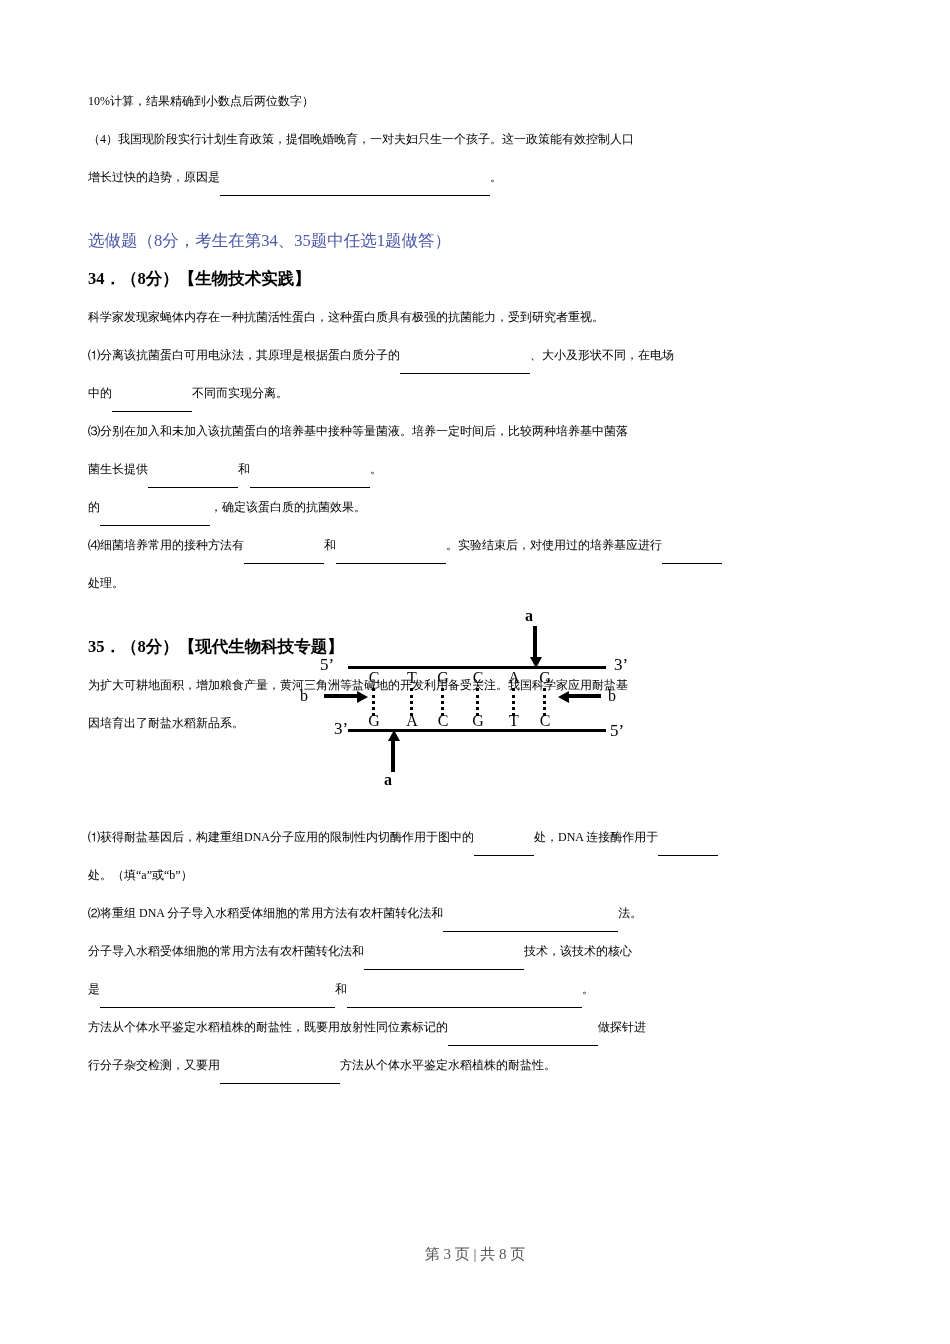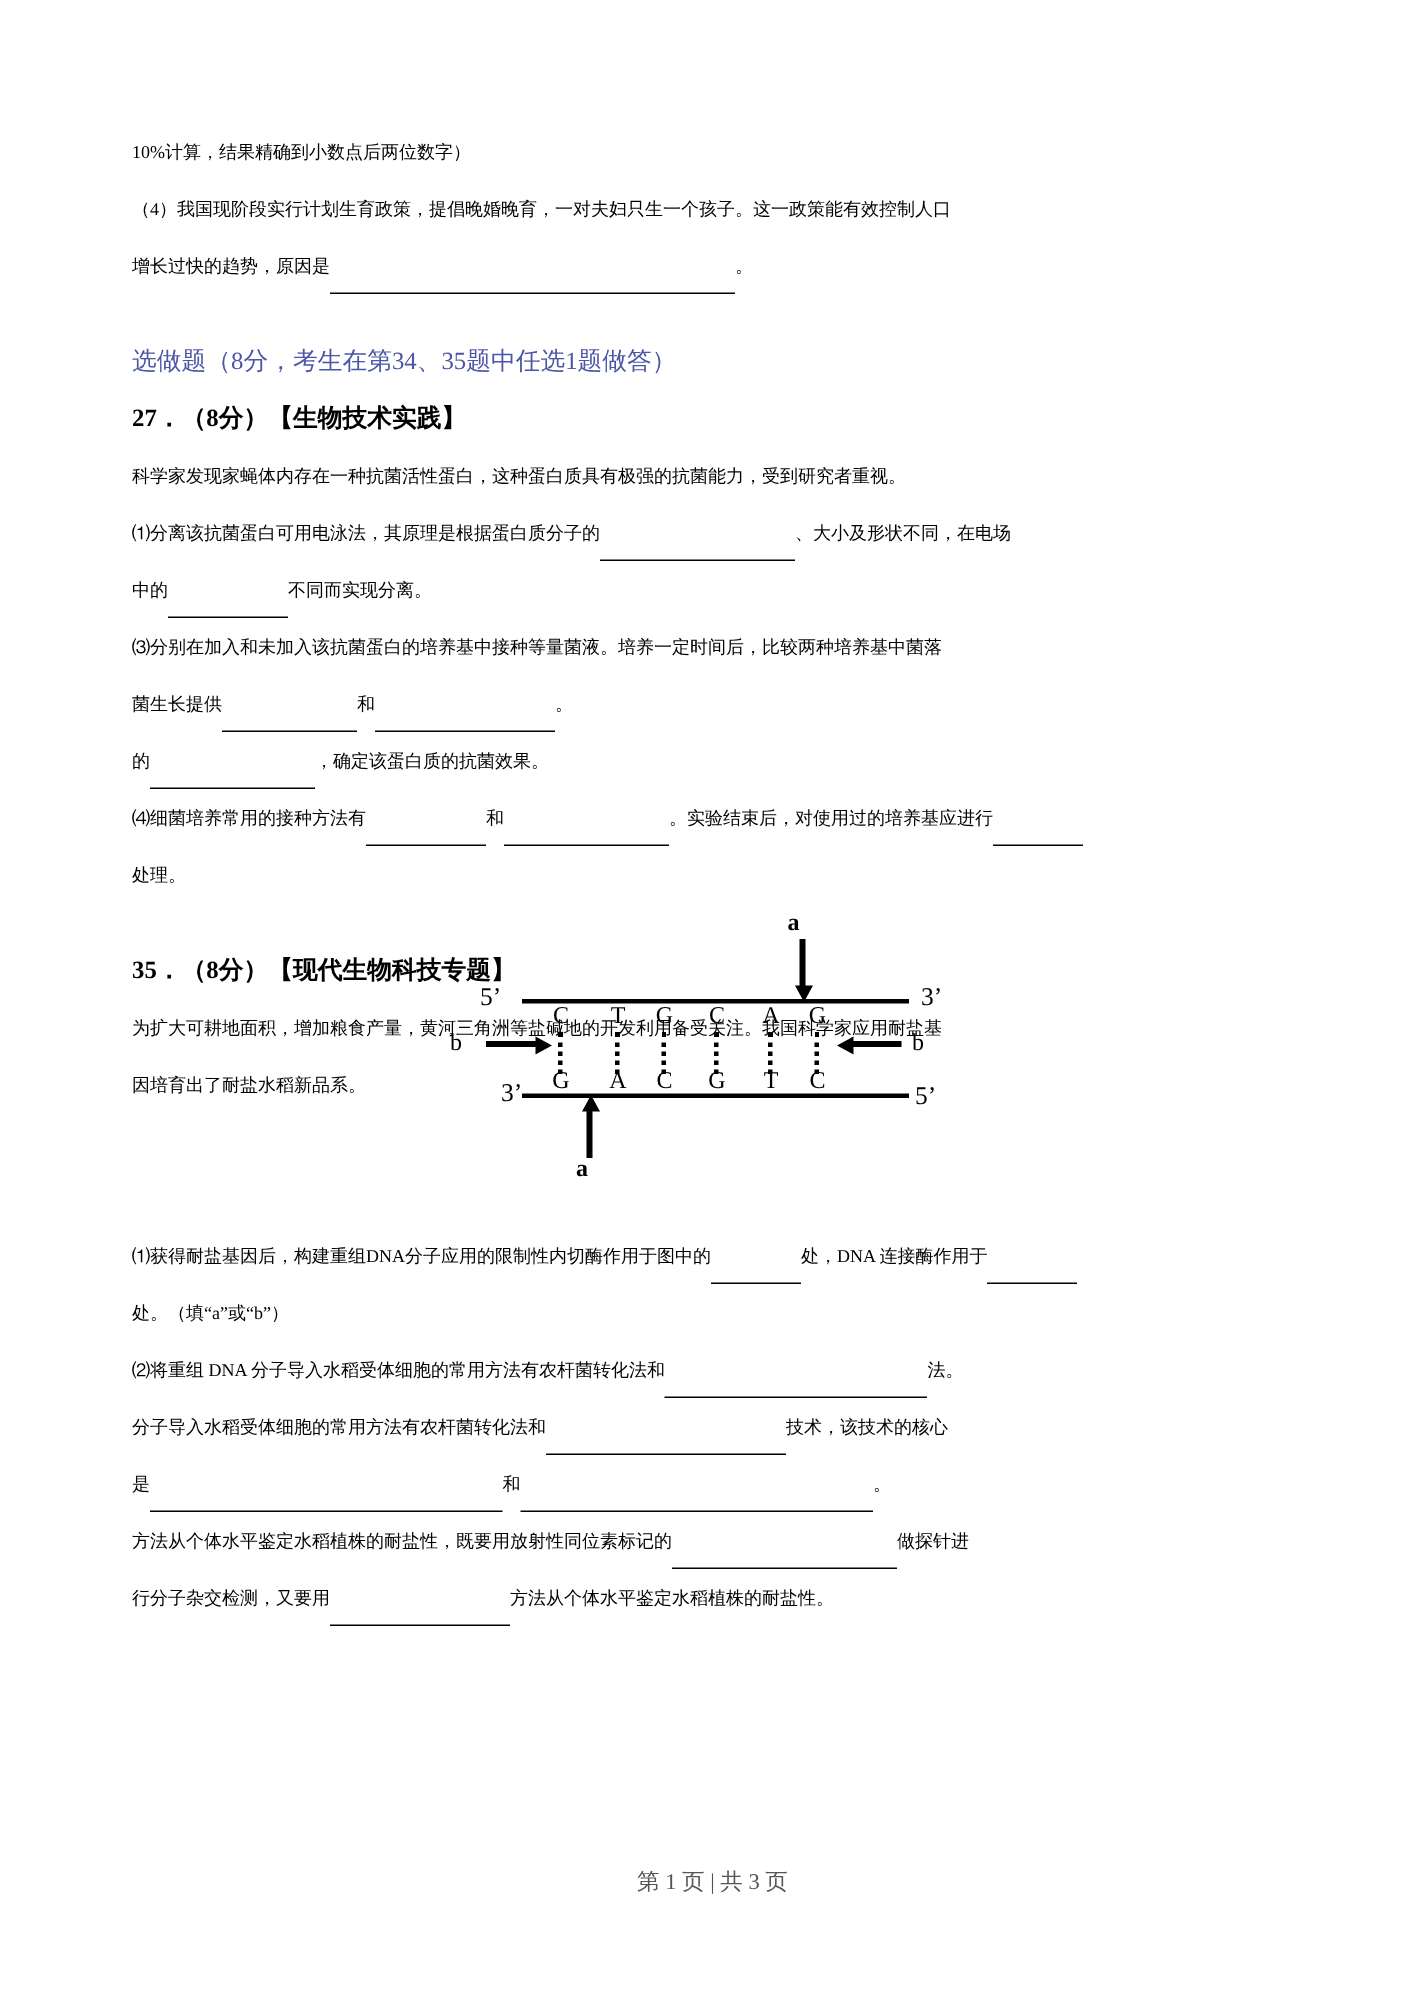--- a/index.html
+++ b/index.html
@@ -225,21 +225,21 @@
   <div class="content">
 
     <p>10%计算，结果精确到小数点后两位数字）</p>
 
     <p>（4）我国现阶段实行计划生育政策，提倡晚婚晚育，一对夫妇只生一个孩子。这一政策能有效控制人口</p>
 
     <p><span>增长过快的趋势，原因是</span><span class="blank b270"></span><span>。</span></p>
 
     <p class="blue-heading gap-before">选做题（8分，考生在第34、35题中任选1题做答）</p>
 
-    <p class="qhead">27．（8分）【生物技术实践】</p>
+    <p class="qhead">34．（8分）【生物技术实践】</p>
 
     <p>科学家发现家蝇体内存在一种抗菌活性蛋白，这种蛋白质具有极强的抗菌能力，受到研究者重视。</p>
 
     <p><span>⑴分离该抗菌蛋白可用电泳法，其原理是根据蛋白质分子的</span><span class="blank b130"></span><span>、大小及形状不同，在电场</span></p>
 
     <p><span>中的</span><span class="blank b80"></span><span>不同而实现分离。</span></p>
 
 
     <p>⑶分别在加入和未加入该抗菌蛋白的培养基中接种等量菌液。培养一定时间后，比较两种培养基中菌落</p>
 
@@ -325,15 +325,15 @@
     <div class="end-label lbl-5p-bot">5’</div>
 
     <div class="arrow-a-bot">
       <div class="arrow-head-up" style="top:0;"></div>
       <div class="arrow-shaft-v" style="top:10px; height:32px;"></div>
     </div>
     <div class="lbl-a lbl-a-bot">a</div>
 
   </div>
 
-  <div class="footer">第 1 页 | 共 3 页</div>
+  <div class="footer">第 3 页 | 共 8 页</div>
 
 </div>
 
 </body></html>

